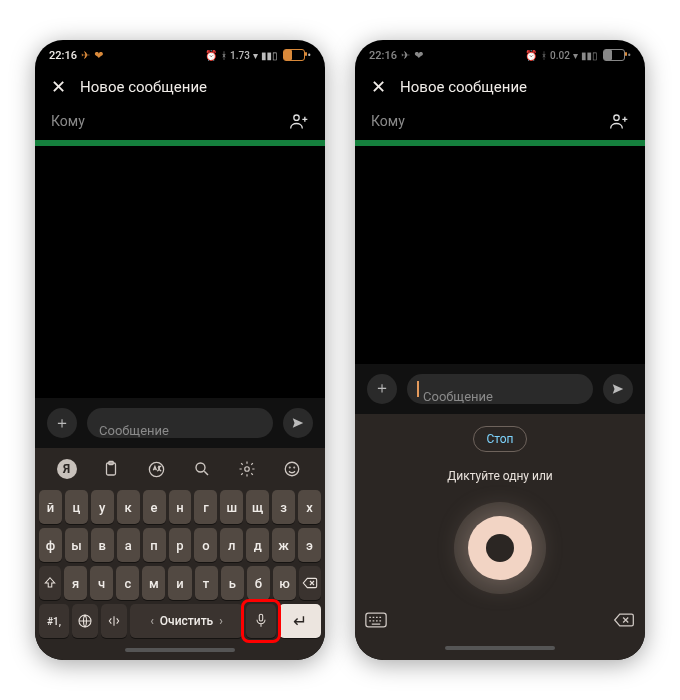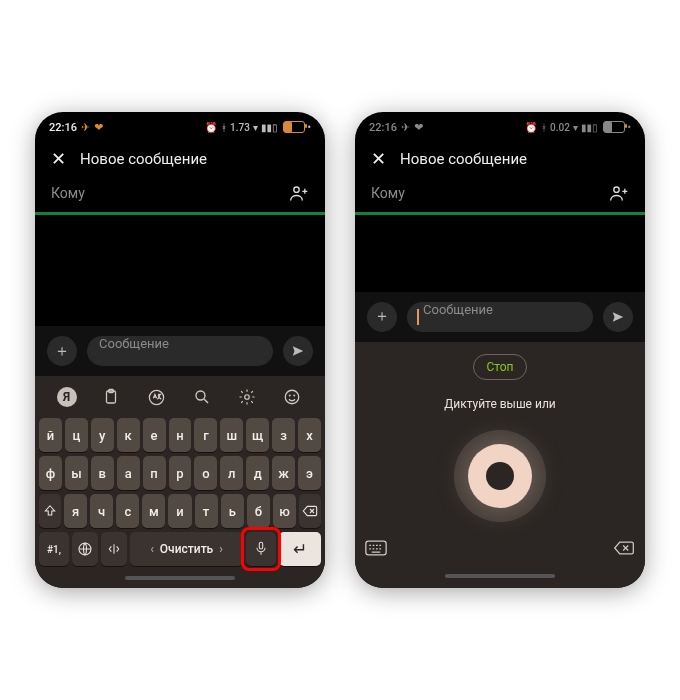--- a/index.html
+++ b/index.html
@@ -21,21 +21,21 @@
     width: 680px;
     height: 700px;
     font-family: -apple-system, Roboto, "Segoe UI", sans-serif;
     display: flex;
     justify-content: center;
     align-items: center;
     gap: 30px;
   }
   .phone {
     width: 290px;
-    height: 476px;
+    height: 620px;
     background: var(--phone-bg);
     border-radius: 28px;
     box-shadow: 0 4px 24px rgba(0,0,0,.35);
     overflow: hidden;
     display: flex;
     flex-direction: column;
     color: var(--text-light);
   }
 
   
@@ -63,42 +63,42 @@
     display:flex; align-items:center; gap:14px;
     padding: 10px 16px 6px;
     font-size: 15px;
   }
   .x-icon { font-size:18px; line-height:1; }
 
   
   .recipient-row {
     display:flex; align-items:center; justify-content:space-between;
     padding: 10px 16px;
-    border-bottom: 3px solid #15803d;
+    border-bottom: 6px solid #15803d;
     color: var(--text-dim);
     font-size: 14px;
   }
 
   
   .body-filler { flex:1; }
 
   
   .compose-row {
     display:flex; align-items:center; gap:10px;
     padding: 10px 12px;
     background:#111;
   }
   .circle-btn {
     width:30px;height:30px;border-radius:50%;
     background:#2a2a2a;display:flex;align-items:center;justify-content:center;
     color:#bbb;font-size:16px;
   }
   .msg-input {
     flex:1;height:30px;border-radius:16px;background:#2a2a2a;
-    display:flex;align-items:flex-start;padding:0 12px;
+    display:flex;align-items:flex-end;padding:0 12px;
     color:var(--text-dim);font-size:13px;position:relative;
   }
   .caret { position:absolute;left:10px;top:7px;width:1.5px;height:16px;background:#e49a5c;}
 
   
   .keyboard {
     background: var(--kbd-bg);
     padding: 6px 4px 4px;
     display:flex;flex-direction:column;gap:4px;
   }
@@ -133,21 +133,21 @@
   
   .voice-panel{
     background: var(--kbd-bg);
     padding: 12px 10px 6px;
     display:flex;flex-direction:column;align-items:center;gap:10px;
     flex:0 0 auto;
   }
   .chip-row{display:flex;gap:8px;}
   .chip{
     border:1px solid #6e635c;border-radius:16px;
-    padding:5px 12px;font-size:12px;color:#84cc16;
+    padding:5px 12px;font-size:12px;color:#7dd3fc;
   }
   .voice-hint{font-size:12px;color:#e8e1db;text-align:center;line-height:1.35;margin-top:6px;}
   .orb-area{position:relative;height:108px;width:100%;}
   .orb{
     position:absolute;left:50%;top:50%;transform:translate(-50%,-50%);
     width:64px;height:64px;border-radius:50%;
     background: var(--orb);
     box-shadow: 0 0 0 14px rgba(242,212,196,.12), 0 0 30px rgba(242,212,196,.35);
   }
   .orb::after{content:"";position:absolute;left:50%;top:50%;transform:translate(-50%,-50%);
@@ -381,21 +381,21 @@
           <path d="M3 20l18-8L3 4l3 8-3 8z"></path>
         </svg>
     </div>
   </div>
 
   <div class="voice-panel">
     <div class="chip-row">
       <div class="chip">Стоп</div>
     </div>
     <div class="voice-hint">
-      <div>Диктуйте выше или</div>
+      <div>Диктуйте одну или</div>
     </div>
     <div class="orb-area">
       <div class="orb"></div>
     </div>
     <div class="voice-bottom">
       <span>
         <svg width="22" height="16" viewBox="0 0 26 18" fill="none" stroke="#cfc8c3" stroke-width="1.5">
             <rect x="1" y="1" width="24" height="16" rx="3"></rect>
             <path d="M5 6h2M9 6h2M13 6h2M17 6h2M5 10h2M9 10h2M13 10h2M17 10h2M8 14h10"></path>
           </svg>

